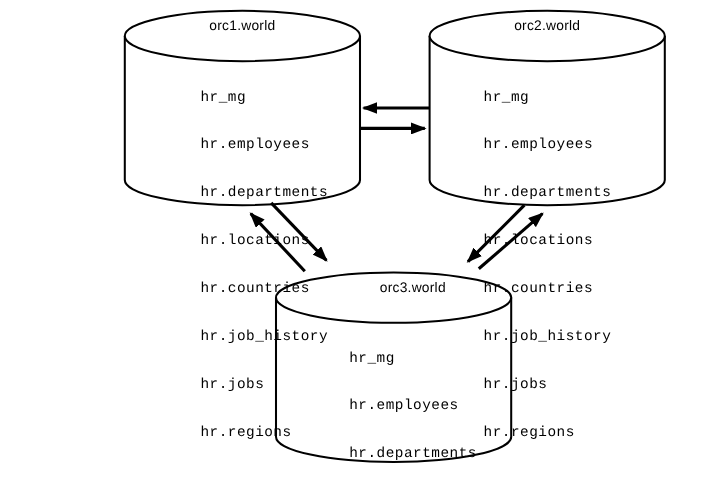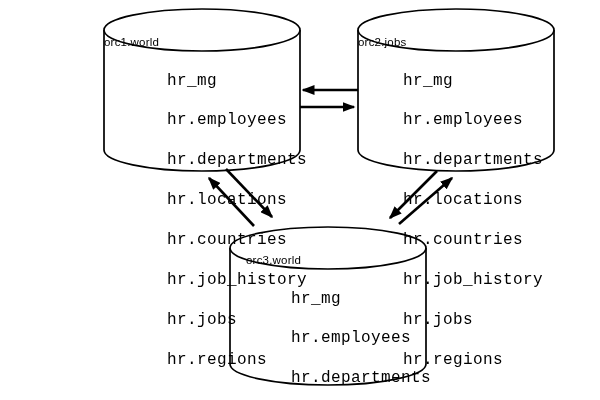--- a/index.html
+++ b/index.html
@@ -22,32 +22,31 @@
     stroke-width: 1.7;
   }
   .repl-arrow {
     stroke: #000000;
     stroke-width: 2.6;
     fill: none;
   }
   .cyl-title {
     position: absolute;
     width: 196px;
-    text-align: left;
+    text-align: center;
     font-family: "Liberation Sans", sans-serif;
     font-size: 11.5px;
     font-weight: 500;
     color: #000000;
     letter-spacing: 0.2px;
-    margin-top: 20px;
   }
   .obj-list {
     position: absolute;
     font-family: "Liberation Mono", "DejaVu Sans Mono", monospace;
-    font-size: 16px;
+    font-size: 12px;
     line-height: 13.3px;
     letter-spacing: 0.4px;
     color: #000000;
     white-space: pre;
   }
   .obj-list span { display: block; }
 </style>
 </head>
 <body>
 
@@ -90,21 +89,21 @@
     <span>hr_mg</span>
     <span>hr.employees</span>
     <span>hr.departments</span>
     <span>hr.locations</span>
     <span>hr.countries</span>
     <span>hr.job_history</span>
     <span>hr.jobs</span>
     <span>hr.regions</span>
   </div>
 
-  <div class="cyl-title" style="left:358px; top:16px;">orc2.jobs</div>
+  <div class="cyl-title" style="left:358px; top:16px;">orc2.world</div>
   <div class="obj-list" style="left:403px; top:48px;">
     <span>hr_mg</span>
     <span>hr.employees</span>
     <span>hr.departments</span>
     <span>hr.locations</span>
     <span>hr.countries</span>
     <span>hr.job_history</span>
     <span>hr.jobs</span>
     <span>hr.regions</span>
   </div>

